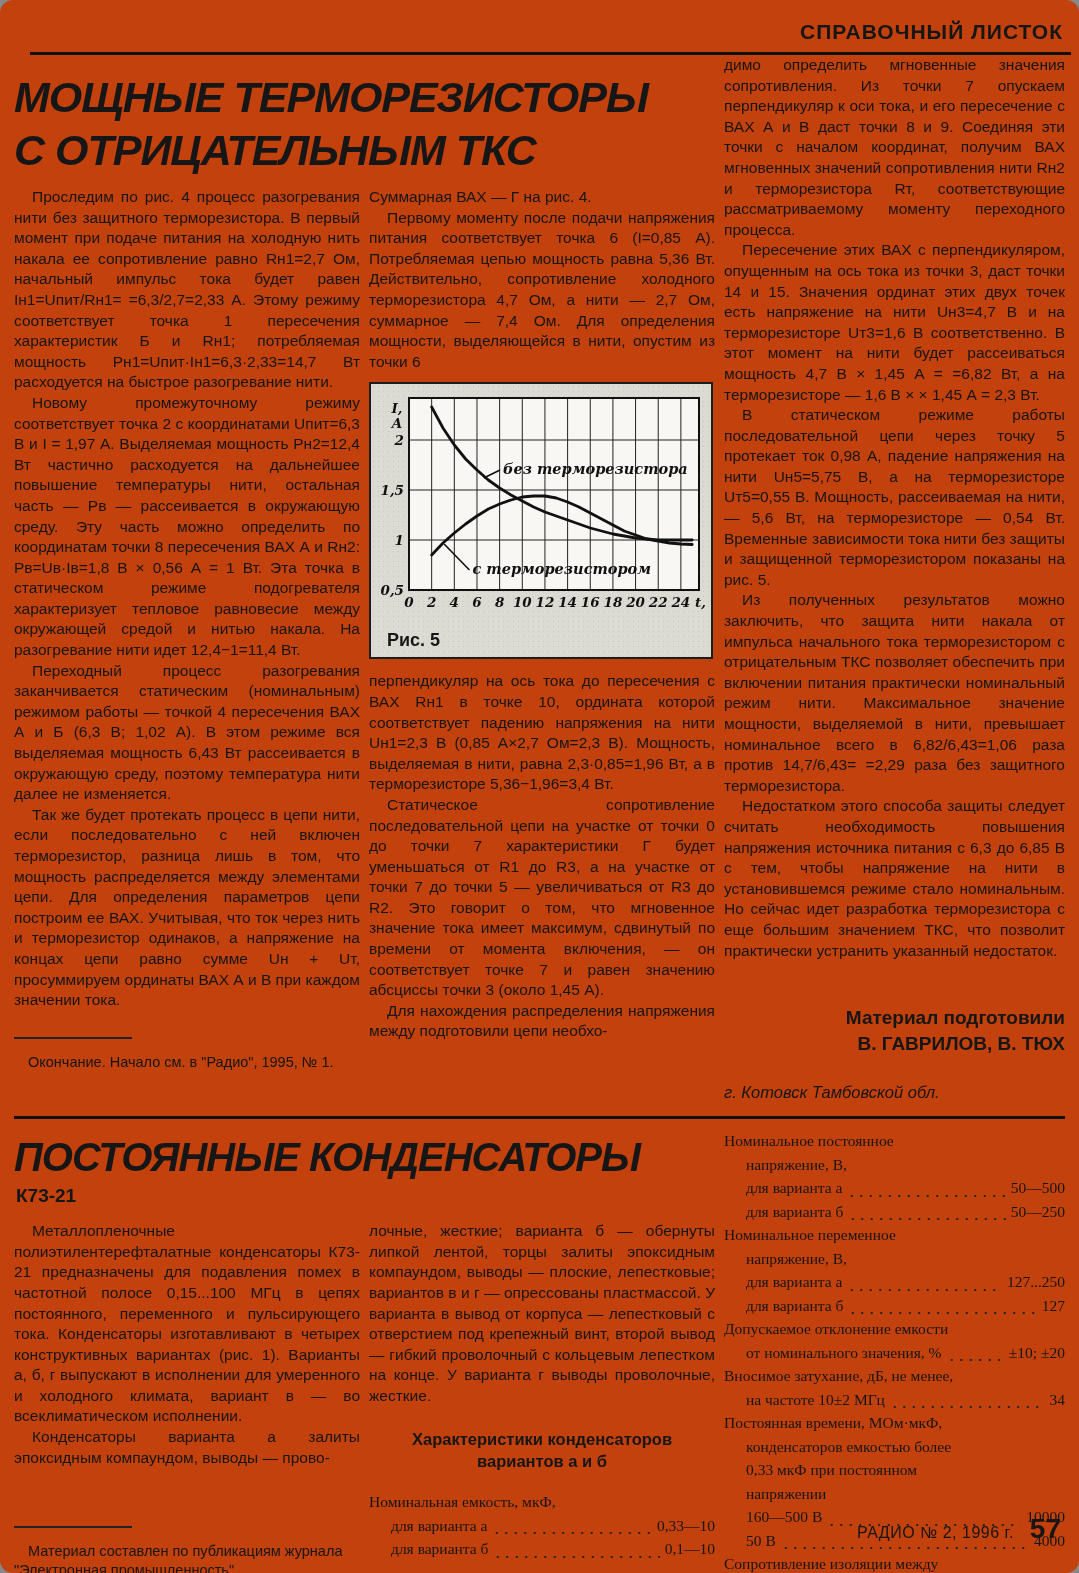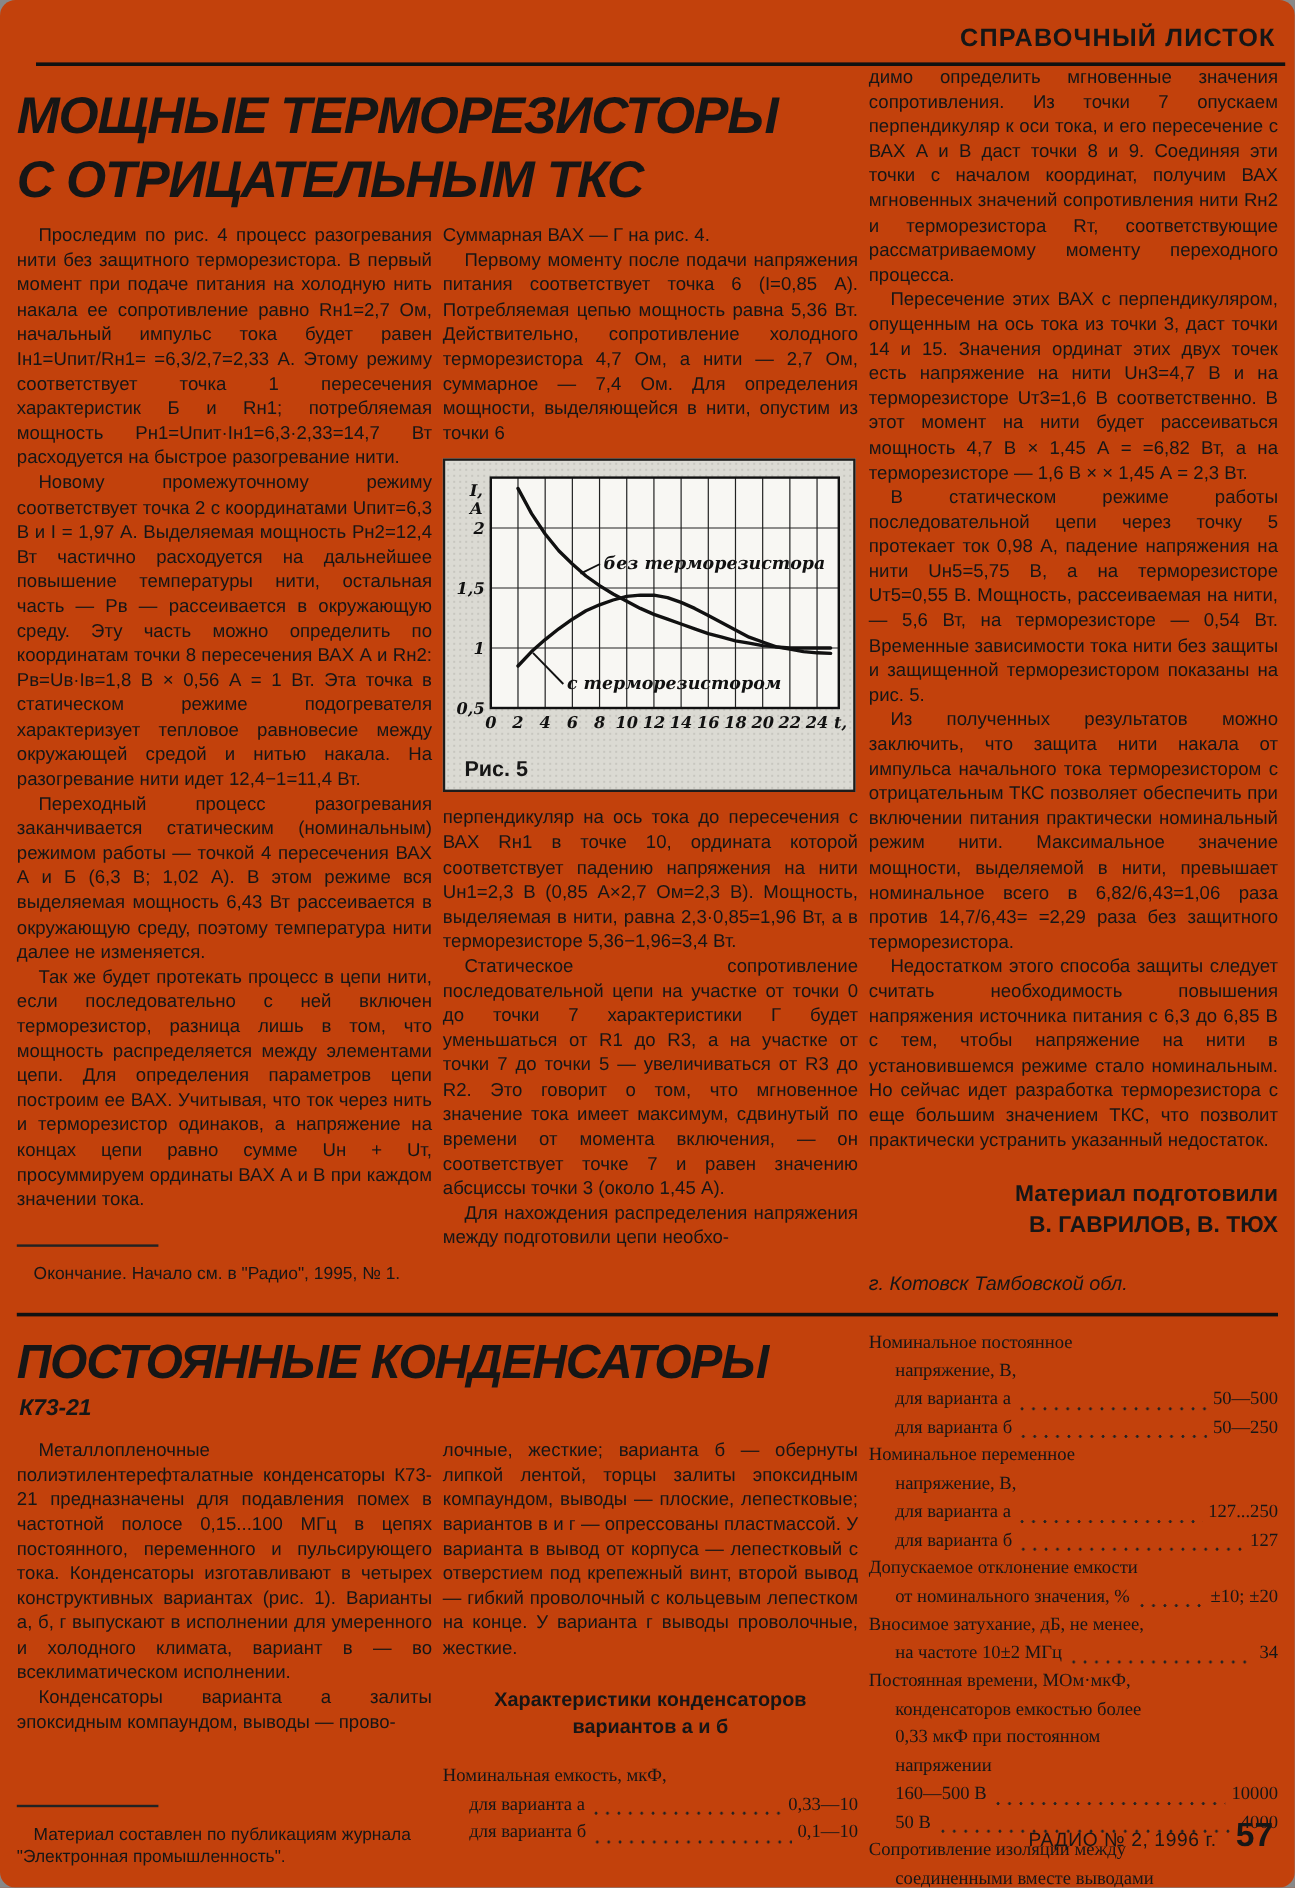--- a/index.html
+++ b/index.html
@@ -21,32 +21,32 @@
   .two-col{display:grid; grid-template-columns:346px 346px; column-gap:9px;}
 
   .title1{
     margin:16px 0 10px 0; font-size:43px; line-height:53px; font-weight:bold;
     font-style:italic; letter-spacing:-1px;
   }
   .title2{
     margin:14px 0 2px 0; font-size:40px; line-height:48px; font-weight:bold;
     font-style:italic; letter-spacing:-1px;
   }
-  .subtitle2{font-size:19px; font-weight:bold; font-style:italic; margin:4px 0 14px 2px;}
+  .subtitle2{font-size:19px; font-weight:bold; margin:4px 0 14px 2px;}
 
   .para{
     margin:0; font-size:15.5px; line-height:20.6px; text-align:justify;
     text-indent:18px;
   }
   .noindent-first .para:first-child{text-indent:0;}
 
   .footnote-rule{border:0; border-top:2px solid #222; width:118px; margin:26px 0 14px 0;}
   .footnote{font-size:14.5px; line-height:19px; text-indent:14px; margin:0;}
 
-  .byline{margin-top:22px; text-align:right; font-size:19px; font-weight:bold; line-height:26px;}
+  .byline{margin-top:44px; text-align:right; font-size:19px; font-weight:bold; line-height:26px;}
   .location{margin-top:26px; font-style:italic; font-size:16.5px;}
 
   
   .figure{
     width:344px; margin:10px 0 12px 0; border:2px solid #1c1c1c;
     background:#dbdad3;
     background-image:radial-gradient(circle, #c7c6bf 0.8px, transparent 1px);
     background-size:5px 5px; padding:4px 2px 6px 2px; box-sizing:border-box;
   }
   .fig-caption{font-size:18px; font-weight:bold; padding:2px 0 0 14px;}

